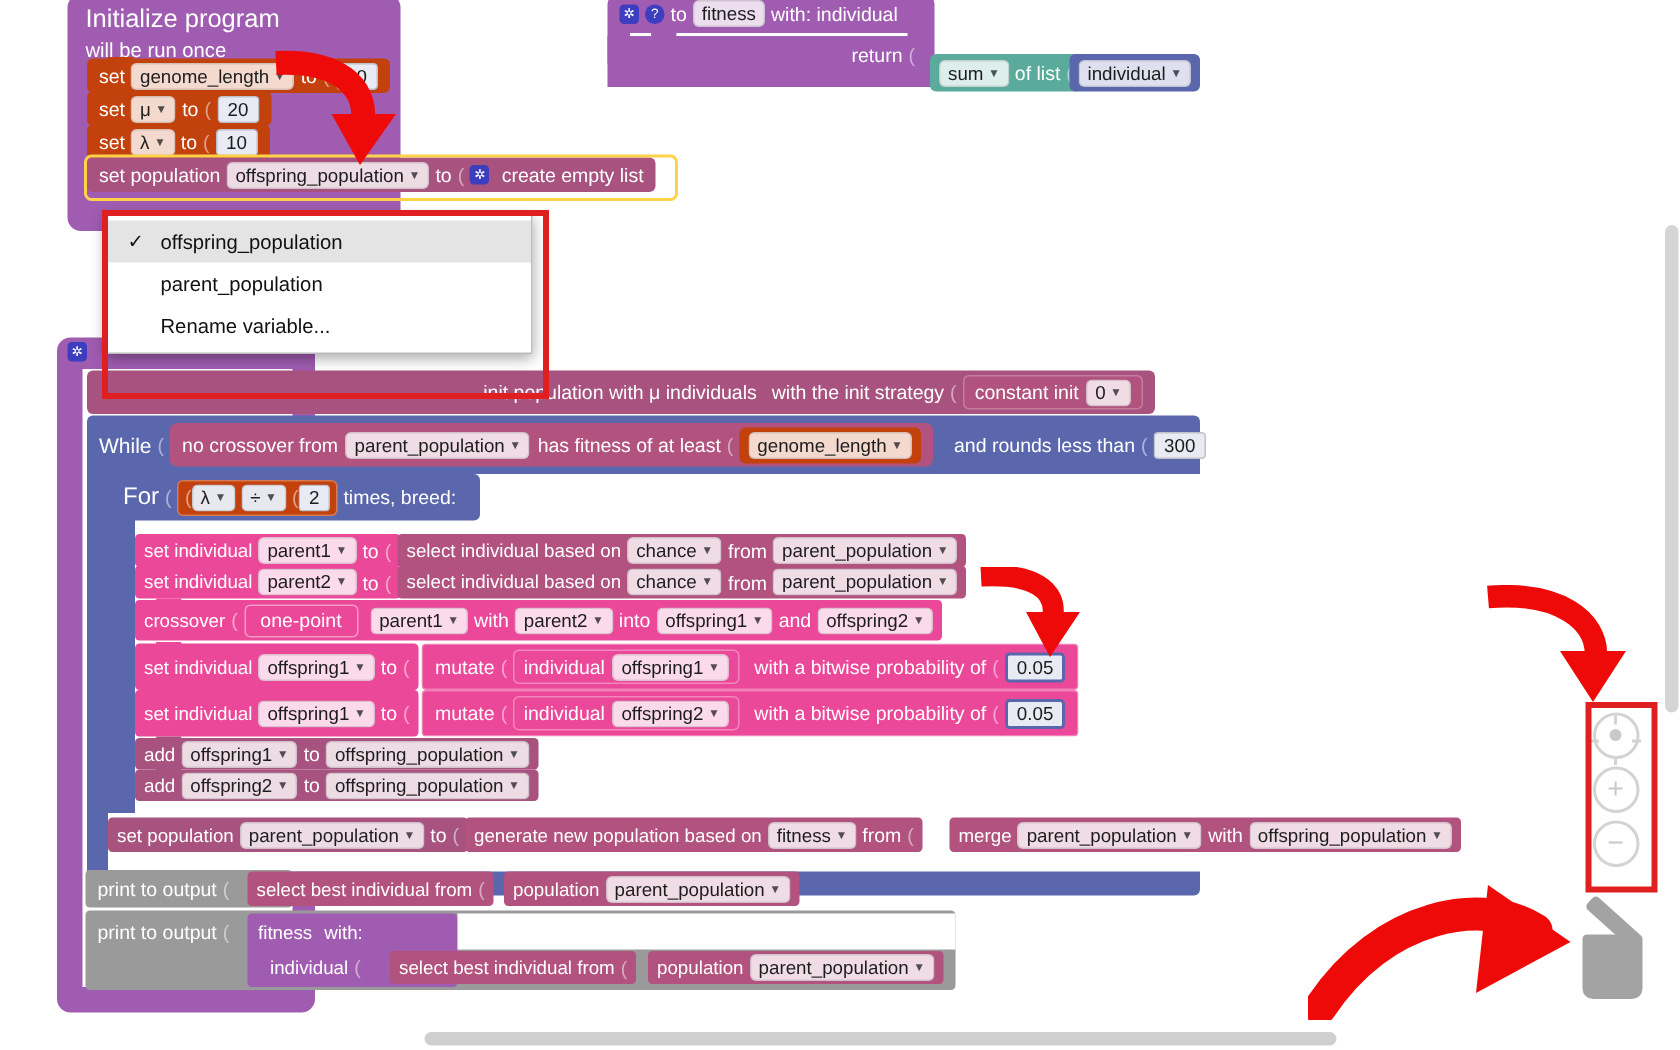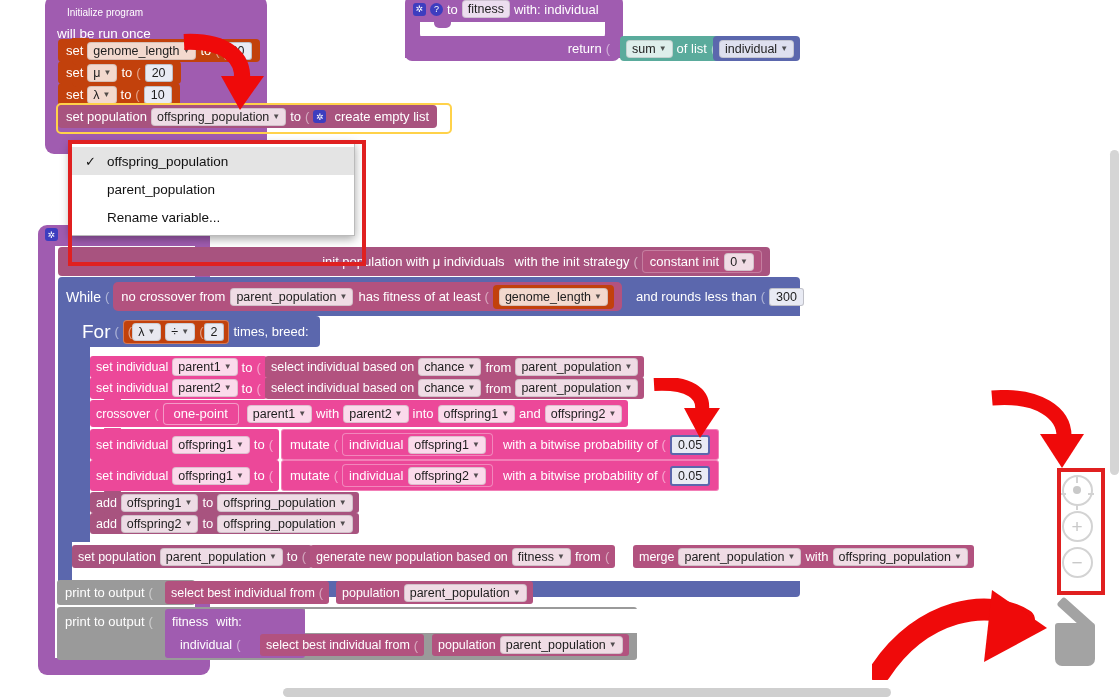--- a/index.html
+++ b/index.html
@@ -92,21 +92,21 @@
 
   svg.arrow{position:absolute;z-index:55;pointer-events:none;}
 </style>
 </head>
 <body>
 
 <div class="canvas">
 
   <div class="blk c-hat" style="left:45px;top:-4px;width:222px;height:158px;border-radius:9px;display:block;">
     <div style="padding:6px 0 0 12px;">
-      <div class="lbl" style="font-size:10px;line-height:21px;margin-left:10px;">Initialize program</div>
+      <div class="lbl" style="font-size:17px;line-height:21px;">Initialize program</div>
       <div class="lbl" style="font-size:13.5px;line-height:21px;">will be run once</div>
     </div>
   </div>
 
   <div class="blk c-variable notch-top" style="left:58px;top:39px;height:23px;border-radius:4px;padding:0 8px;">
     <span class="row">
       <span class="lbl">set</span>
       <span class="field">
         <span>genome_length</span>
           <span class="caret">▼</span>
@@ -164,21 +164,21 @@
       <span class="icn">✲</span>
       <span class="icn rnd">?</span>
       <span class="lbl">to</span>
       <span class="field">fitness</span>
       <span class="lbl">with: individual</span>
     </span>
   </div>
   <div style="position:absolute;left:405px;top:22px;width:218px;height:36px;background:#a05cb0;"></div>
   <div style="position:absolute;left:420px;top:22px;width:185px;height:22px;background:#fff;border-radius:0 0 10px 10px;"></div>
   <div style="position:absolute;left:434px;top:22px;width:17px;height:6px;background:#a05cb0;border-radius:0 0 5px 5px;"></div>
-  <div class="blk c-purple" style="left:405px;top:36px;width:215px;height:25px;border-radius:0 0 7px 7px;justify-content:flex-end;padding-right:6px;">
+  <div class="blk c-purple" style="left:405px;top:24px;width:215px;height:25px;border-radius:0 0 7px 7px;justify-content:flex-end;padding-right:6px;">
     <span class="lbl">return</span>
     <span style="opacity:.5;margin:0 4px;">(</span>
   </div>
   <div class="blk c-teal" style="left:620px;top:36px;height:25px;border-radius:4px;padding:0 6px;">
     <span class="row">
       <span class="field">
         <span>sum</span>
           <span class="caret">▼</span>
       </span>
       <span class="lbl">of list</span>
@@ -235,21 +235,21 @@
       <span class="lbl" style="margin-left:10px;">and rounds less than</span>
       <span style="opacity:.5;">(</span>
       <span class="num">300</span>
     </span>
   </div>
 
   <div style="position:absolute;left:72px;top:316px;width:248px;height:31px;background:#5b67ad;border-radius:4px;"></div>
   <div style="position:absolute;left:72px;top:316px;width:18px;height:226px;background:#5b67ad;"></div>
   <div class="blk" style="left:78px;top:318px;height:27px;background:transparent;padding:0 4px;">
     <span class="row">
-      <span class="lbl" style="font-size:19px;">For</span>
+      <span class="lbl" style="font-size:16px;">For</span>
       <span style="opacity:.5;">(</span>
       <span class="blk c-variable" style="position:static;height:24px;border-radius:4px;padding:0 4px;border:1px solid rgba(255,255,255,.3);">
         <span style="opacity:.5;">(</span>
         <span class="field dark">
           <span>λ</span>
             <span class="caret">▼</span>
         </span>
         <span class="field dark" style="margin:0 4px;">
           <span>÷</span>
             <span class="caret">▼</span>

